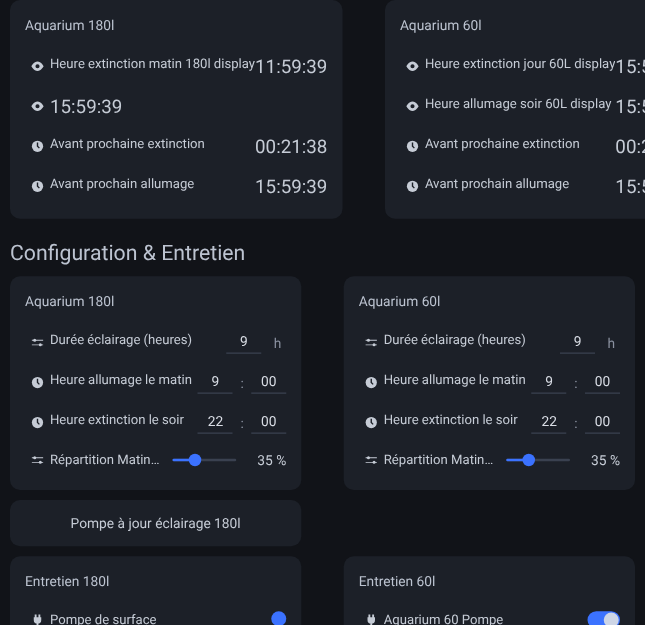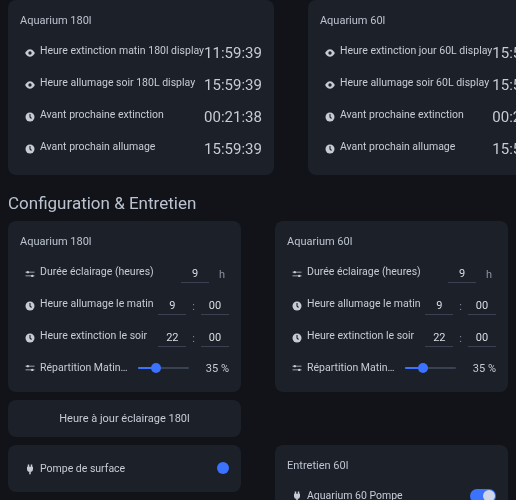--- a/index.html
+++ b/index.html
@@ -45,21 +45,20 @@
             </span>
             <span class="label">Heure extinction matin 180l display</span>
             <span class="value">11:59:39</span>
           </div>
           <div class="row">
             <span class="icon">
               <svg viewBox="0 0 16 16">
                 <path d="M8 3C4 3 1.5 8 1.5 8S4 13 8 13s6.5-5 6.5-5S12 3 8 3zm0 7.2A2.2 2.2 0 118 5.8a2.2 2.2 0 010 4.4z"></path>
               </svg>
             </span>
-            <span class="label">Heure allumage soir 180L display</span>
             <span class="value">15:59:39</span>
           </div>
           <div class="row">
             <span class="icon">
               <svg viewBox="0 0 16 16">
                 <circle cx="8" cy="8" r="6"></circle>
                 <path d="M8 4v4l2 2" stroke="#1c2028" stroke-width="1.5" fill="none"></path>
               </svg>
             </span>
             <span class="label">Avant prochaine extinction</span>
@@ -189,21 +188,21 @@
         <span class="slider-wrap">
           <span class="slider">
             <span class="track"></span>
               <span class="fill" style="width:35%"></span>
               <span class="thumb" style="left:calc(35% - 5px)"></span>
           </span>
           <span class="pct">35 %</span>
         </span>
       </div>
     </div>
-    <div class="btn">Heure à jour éclairage 180l</div>
+    <div class="btn">Pompe à jour éclairage 180l</div>
   </div>
 
   <div class="col">
     <div class="card">
       <div class="card-title">Aquarium 60l</div>
 
       <div class="row">
         <span class="icon">
             <svg viewBox="0 0 16 16">
               <path d="M2 5h12v1H2zM2 10h12v1H2z"></path>
@@ -266,20 +265,21 @@
           <span class="pct">35 %</span>
         </span>
       </div>
     </div>
   </div>
 </div>
 
 <div class="grid">
   <div class="col">
     <div class="card">
+      <div class="card-title">Entretien 180l</div>
       <div id="maint180rows">
           <div class="row">
             <span class="icon">
               <svg viewBox="0 0 16 16">
                 <path d="M5 2h2v3H5zM9 2h2v3H9zM4 5h8v3a4 4 0 01-4 4 4 4 0 01-4-4zM7 12h2v3H7z"></path>
               </svg>
             </span>
             <span class="label">Pompe de surface</span>
             <span class="toggle-dot"></span>
           </div>

